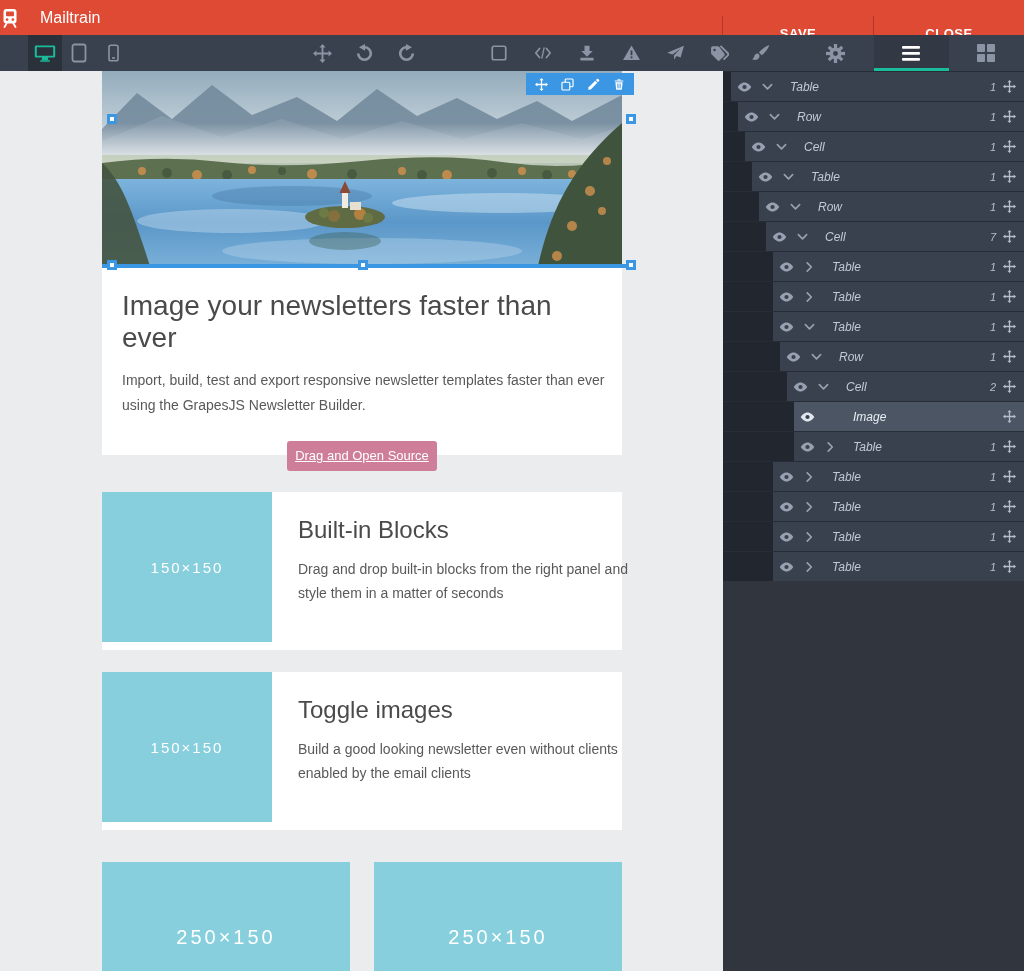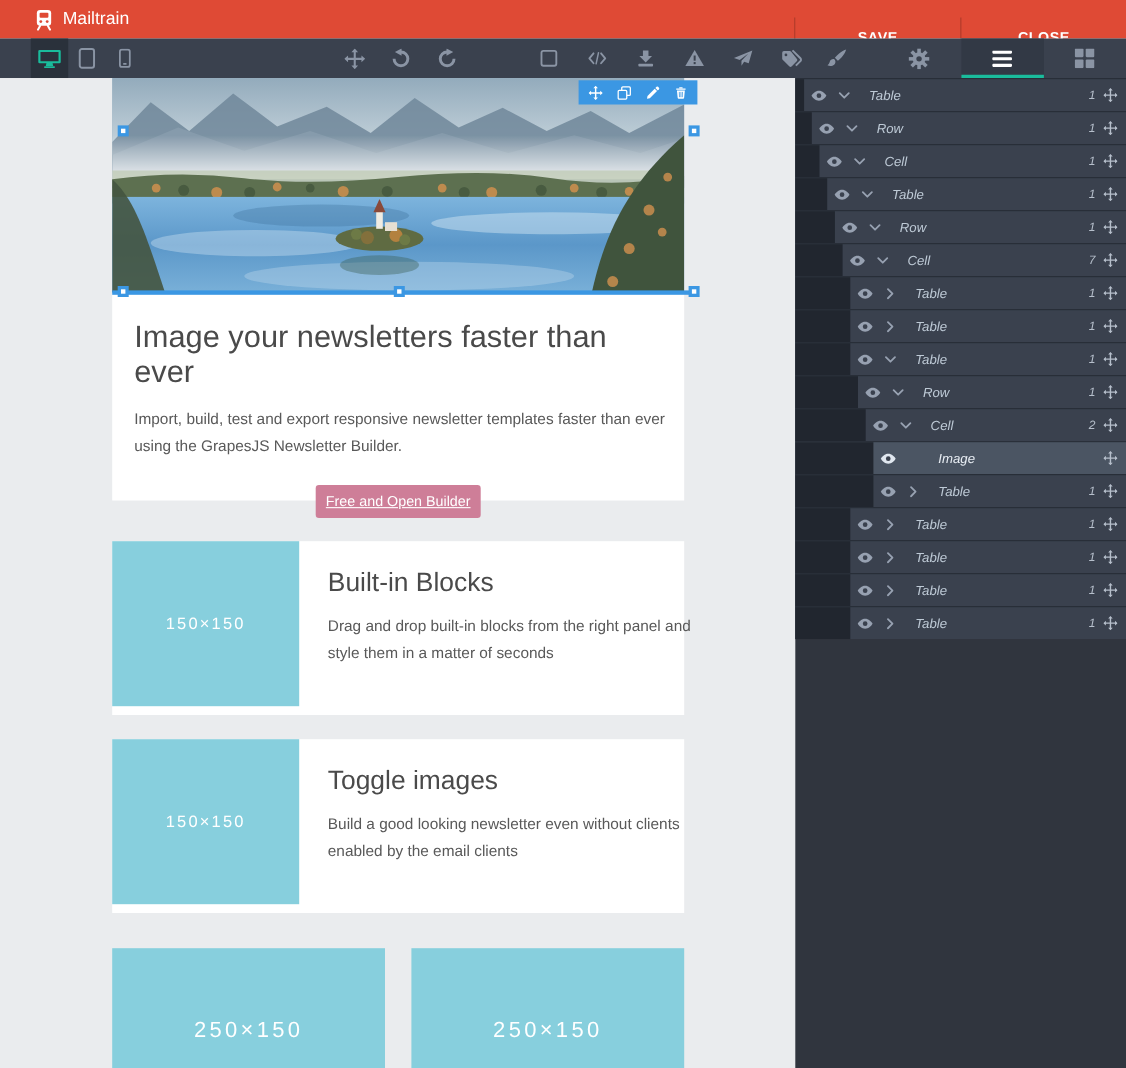--- a/index.html
+++ b/index.html
@@ -9,21 +9,21 @@
     font-family:"Liberation Sans", sans-serif;
     background:var(--c-canvas_grey, #eaecee);
   }
 
   
   .topbar {
     position:absolute; top:0; left:0; right:0; height:35px;
     background:var(--c-header_red, #df4a35);
     display:flex; align-items:center;
   }
-  .brand { display:flex; align-items:center; gap:7px; padding-left:30px; }
+  .brand { display:flex; align-items:center; gap:20px; }
   .brand-title { color:#fff; font-size:16px; }
   .topbar-buttons { margin-left:auto; display:flex; height:100%;margin-top:32px; }
   .topbar-btn {
     width:151px; height:100%; border:none; cursor:pointer;
     border-left:1px solid rgba(0,0,0,.22);
     background:transparent; color:#fff;
     font-family:inherit; font-weight:bold; font-size:13px; letter-spacing:.5px;
   }
 
   
@@ -416,21 +416,21 @@
         <div class="handle h-left-mid"></div>
         <div class="handle h-right-mid"></div>
         <div class="handle h-bottom-left"></div>
         <div class="handle h-bottom-mid"></div>
         <div class="handle h-bottom-right"></div>
       </div>
 
       <div class="hero-card">
         <div class="hero-heading">Image your newsletters faster than ever</div>
         <p class="hero-body">Import, build, test and export responsive newsletter templates faster than ever using the GrapesJS Newsletter Builder.</p>
-        <a class="hero-btn">Free and Open Builder</a>
+        <a class="hero-btn">Drag and Open Source</a>
       </div>
 
       <div class="feature feature-1">
         <div class="feature-img">150×150</div>
         <div class="feature-content">
           <div class="feature-heading">Built-in Blocks</div>
           <p class="feature-body">Drag and drop built-in blocks from the right panel and style them in a matter of seconds</p>
         </div>
       </div>
 

